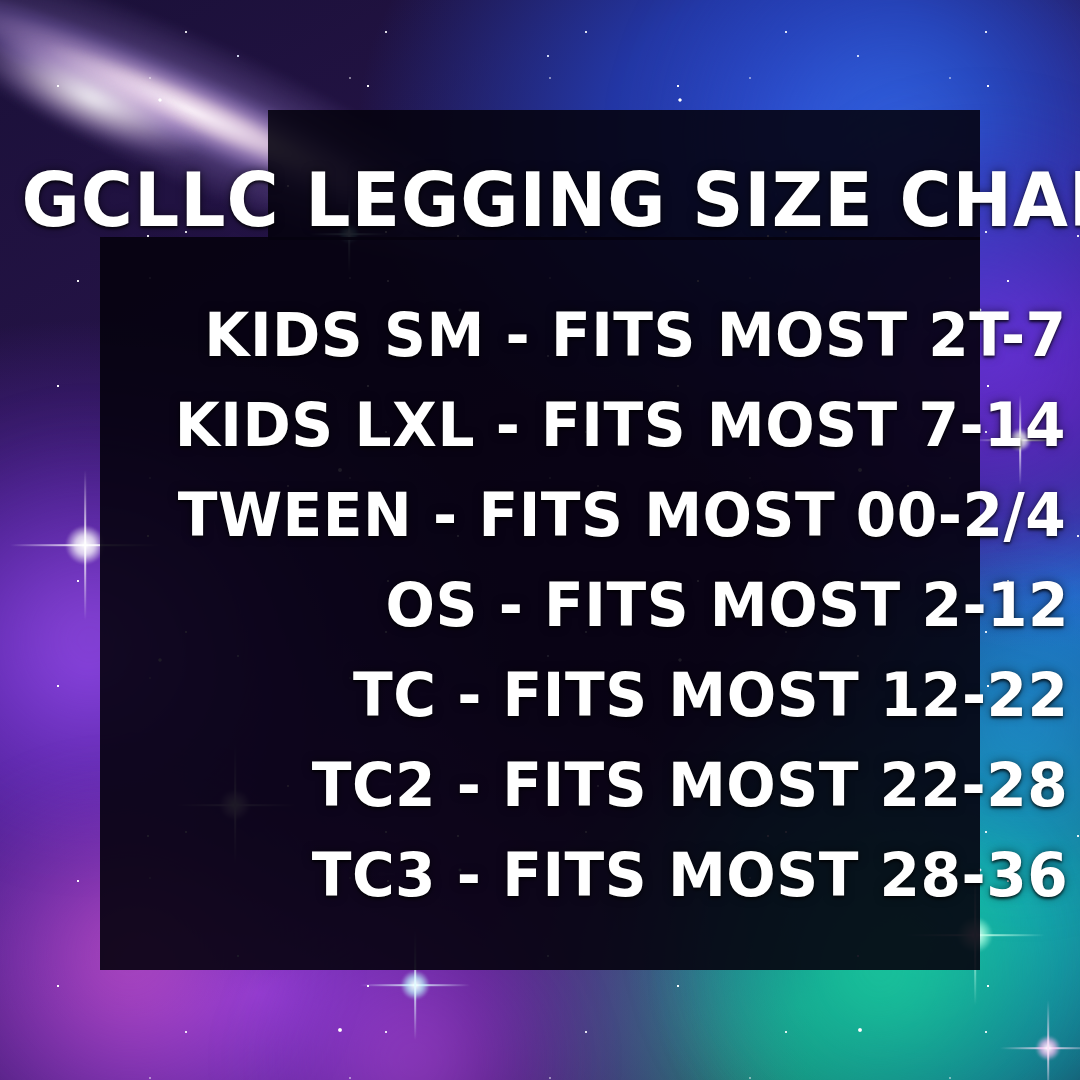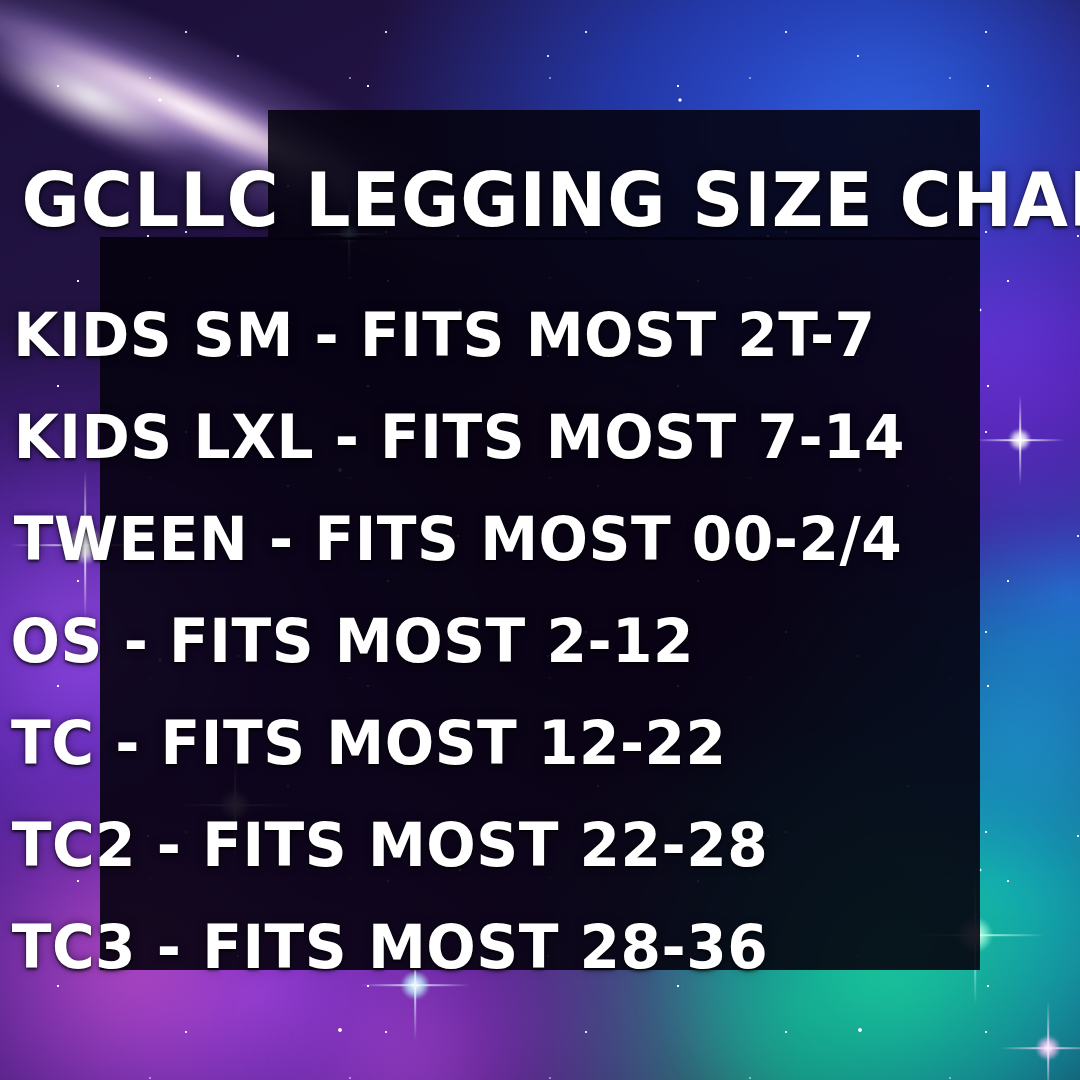--- a/index.html
+++ b/index.html
@@ -210,22 +210,21 @@
     letter-spacing: 1px;
     transform: scaleX(0.96);
   }
 
   #size-list {
     position: absolute;
     left: 0; right: 0;
     top: 290px;
     display: flex;
     flex-direction: column;
-    align-items: flex-start;
-    gap: 12px;
+    align-items: flex-end;
   }
 
   .size-row {
     font-size: 60px;
     line-height: 90px;
     height: 90px;
     transform: scaleX(0.97);
   }
 </style>
 </head>

